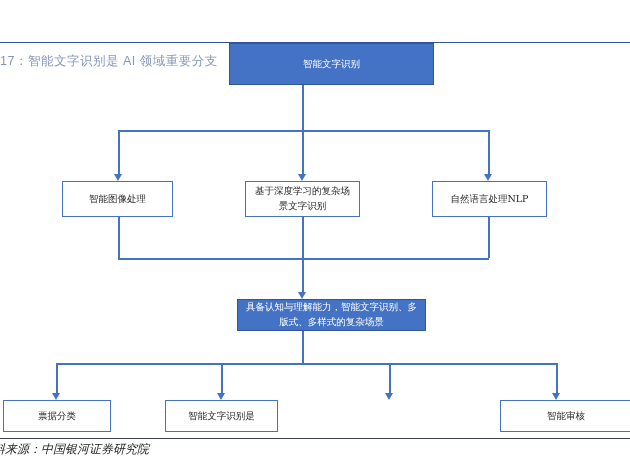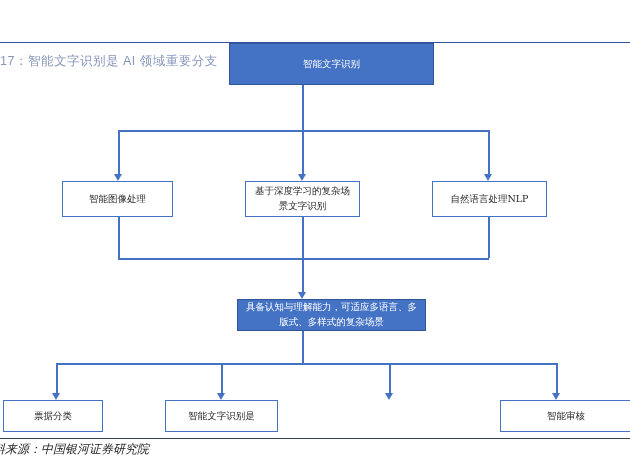--- a/index.html
+++ b/index.html
@@ -65,33 +65,33 @@
   <div class="node outline" style="left:245px;top:181px;width:115px;height:36px;padding:2px 8px;">基于深度学习的复杂场景文字识别</div>
   <div class="node outline" style="left:432px;top:181px;width:115px;height:36px;">自然语言处理NLP</div>
 
   <div class="vline" style="left:118px;top:217px;height:41px;"></div>
   <div class="vline" style="left:302px;top:217px;height:41px;"></div>
   <div class="vline" style="left:488px;top:217px;height:41px;"></div>
   <div class="hline" style="left:118px;top:258px;width:371px;"></div>
   <div class="vline" style="left:302px;top:258px;height:34px;"></div>
   <div class="arrow" style="left:298px;top:292px;"></div>
 
-  <div class="node filled" style="left:208px;top:299px;width:189px;height:32px;padding:2px 6px;">具备认知与理解能力，可适应多语言、多版式、多样式的复杂场景</div>
+  <div class="node filled" style="left:208px;top:299px;width:189px;height:32px;padding:2px 6px;">具备认知与理解能力，智能文字识别、多版式、多样式的复杂场景</div>
 
   <div class="vline" style="left:302px;top:331px;height:32px;"></div>
   <div class="hline" style="left:56px;top:363px;width:501px;"></div>
   <div class="vline" style="left:56px;top:363px;height:30px;"></div>
   <div class="vline" style="left:221px;top:363px;height:30px;"></div>
   <div class="vline" style="left:389px;top:363px;height:30px;"></div>
   <div class="vline" style="left:556px;top:363px;height:30px;"></div>
   <div class="arrow" style="left:52px;top:393px;"></div>
   <div class="arrow" style="left:217px;top:393px;"></div>
   <div class="arrow" style="left:385px;top:393px;"></div>
   <div class="arrow" style="left:552px;top:393px;"></div>
 
-  <div class="node outline" style="left:3px;top:400px;width:100px;height:32px;">票据分类</div>
+  <div class="node outline" style="left:3px;top:400px;width:108px;height:32px;">票据分类</div>
   <div class="node outline" style="left:165px;top:400px;width:113px;height:32px;">智能文字识别是</div>
   <div class="node outline" style="left:500px;top:400px;width:132px;height:32px;">智能审核</div>
 
   <div class="rule-bottom"></div>
   <div class="fig-source">料来源：中国银河证券研究院</div>
 
 </div>
 
 </body></html>

